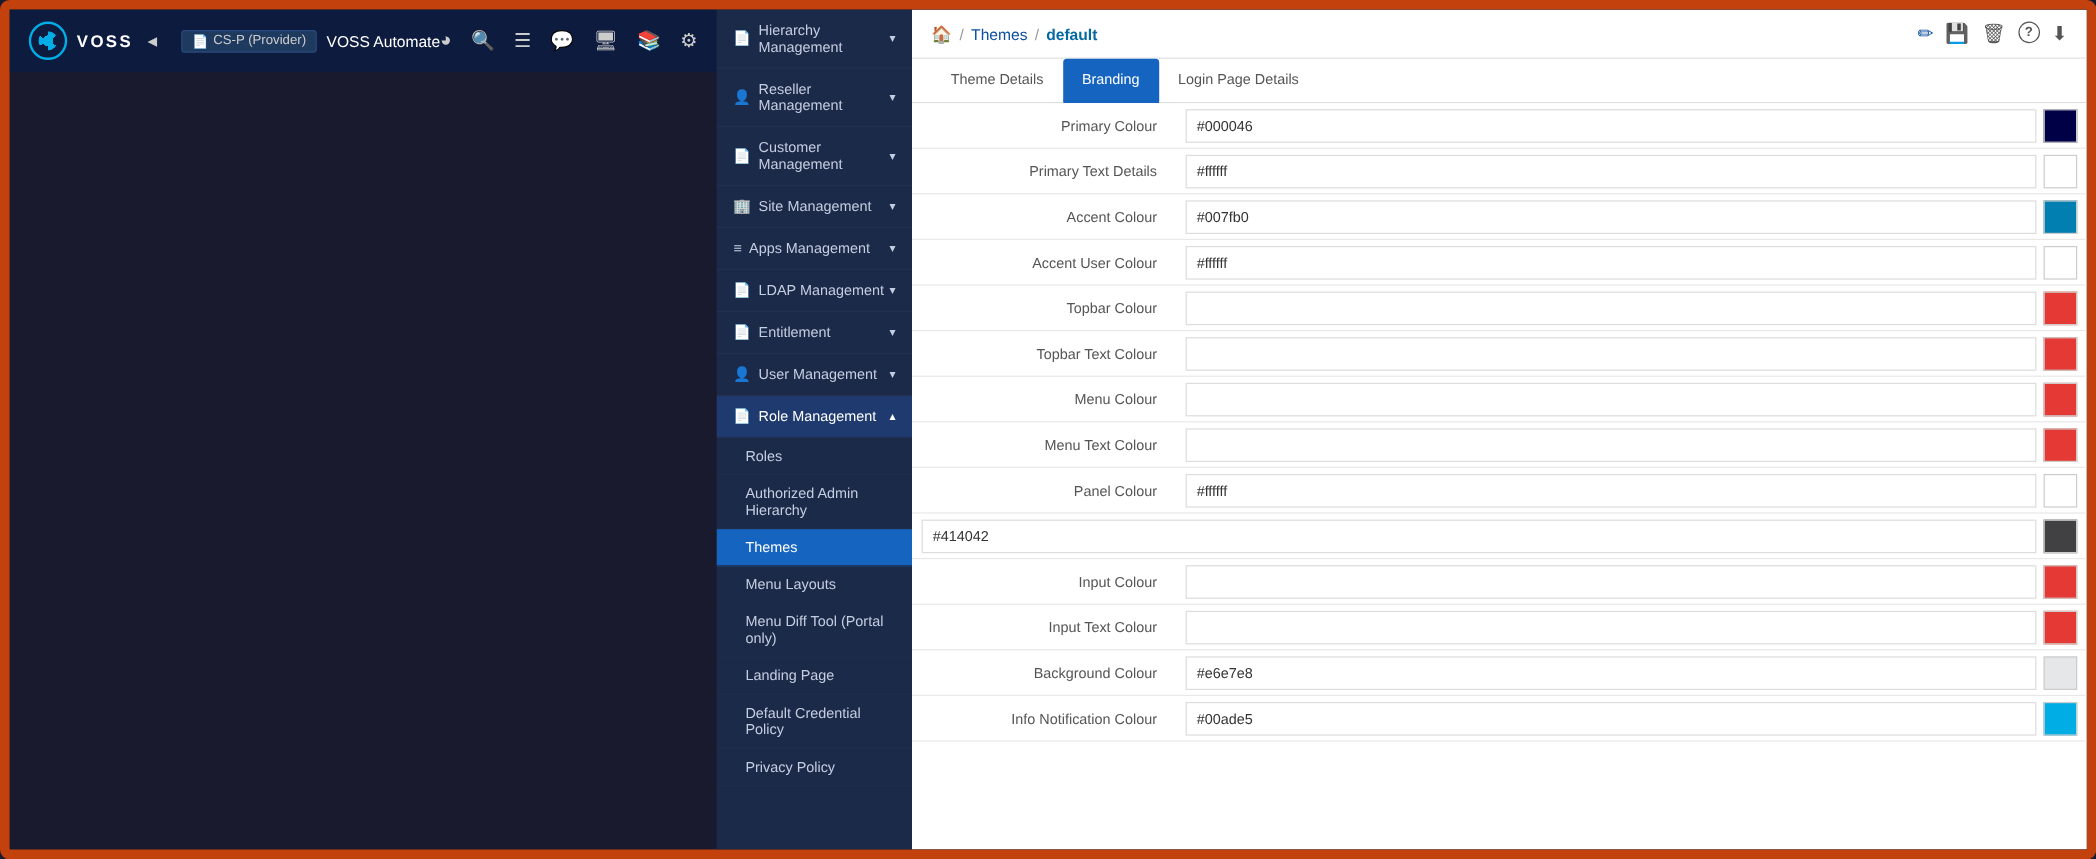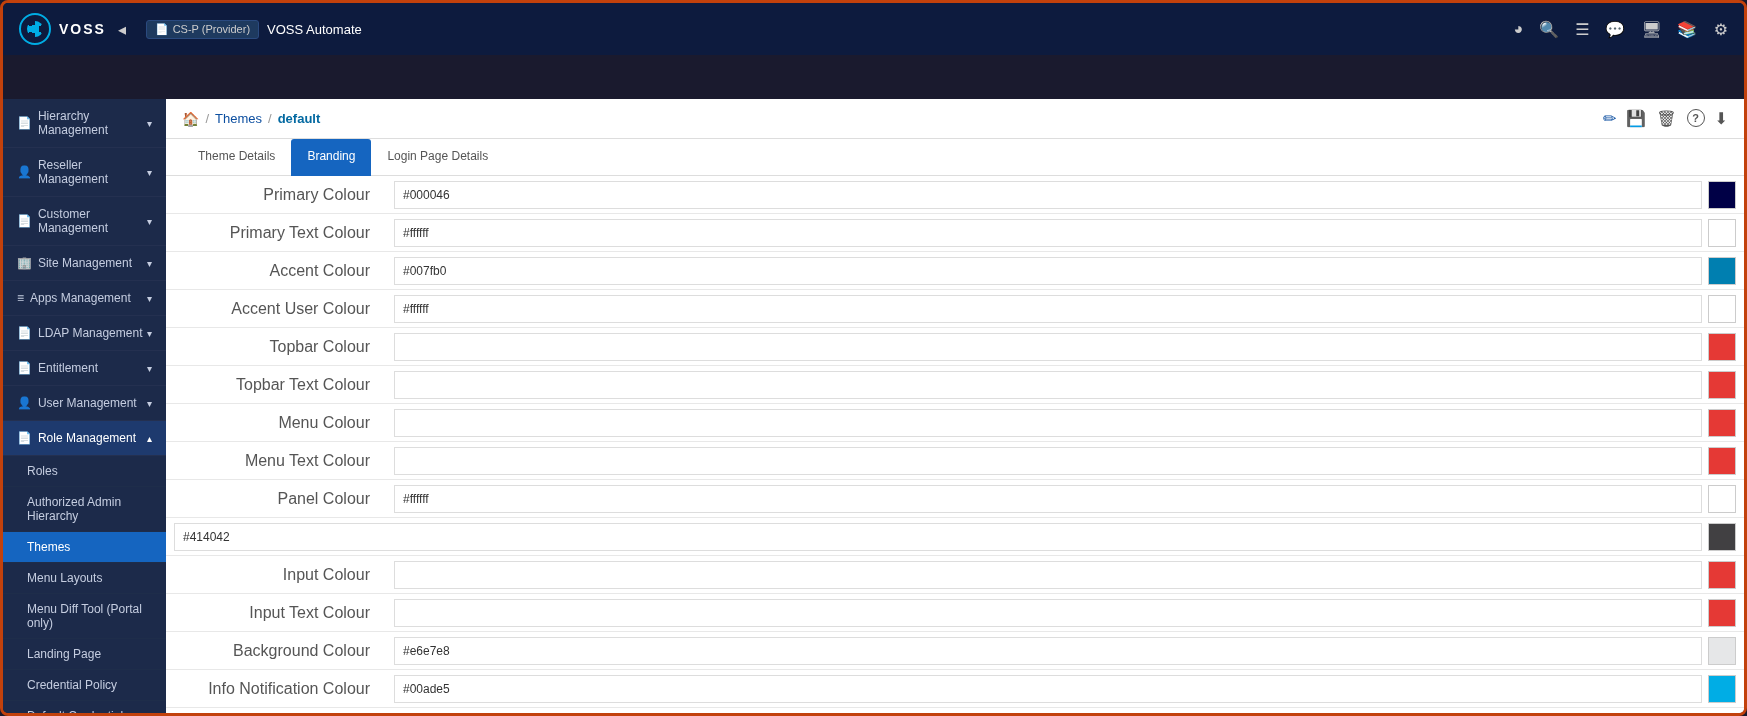--- a/index.html
+++ b/index.html
@@ -2,25 +2,24 @@
 <html><head>
   <meta charset="utf-8">
   <style>
     * { box-sizing: border-box; margin: 0; padding: 0; }
     body { font-family: Arial, sans-serif; font-size: 12px; background: #1a1a2e; overflow: hidden; }
 
     .app-wrapper {
       width: 1747px;
       height: 716px;
       display: flex;
-      flex-direction: column;
-      border: 3px solid #c2410c;
+      flex-direction: row;
+      border: 8px solid #c2410c;
       border-radius: 8px;
       overflow: hidden;
-      gap: 44px;
     }
 
     
     .topbar {
       background: #0d1b3e;
       height: 52px;
       display: flex;
       align-items: center;
       padding: 0 16px;
       flex-shrink: 0;
@@ -208,21 +207,21 @@
       align-items: center;
       border-bottom: 1px solid #e8e8e8;
       padding: 0;
       min-height: 38px;
     }
     .form-label {
       width: 220px;
       text-align: right;
       padding: 8px 16px;
       color: #555;
-      font-size: 16px;
+      font-size: 12px;
       flex-shrink: 0;
     }
     .form-input-wrapper {
       flex: 1;
       display: flex;
       align-items: center;
       padding: 4px 8px;
       gap: 6px;
     }
     .form-input {
@@ -354,23 +353,20 @@
       <div class="sidebar-sub-item">
         <span>Menu Layouts</span>
       </div>
       <div class="sidebar-sub-item">
         <span>Menu Diff Tool (Portal only)</span>
       </div>
       <div class="sidebar-sub-item">
         <span>Landing Page</span>
       </div>
       <div class="sidebar-sub-item">
-        <span>Credential Policy</span>
-      </div>
-      <div class="sidebar-sub-item">
         <span>Default Credential Policy</span>
       </div>
       <div class="sidebar-sub-item">
         <span>Privacy Policy</span>
       </div>
     </div>
 
     <div class="content">
 
       <div class="content-header">
@@ -400,21 +396,21 @@
 
         <div class="form-row">
           <div class="form-label">Primary Colour</div>
           <div class="form-input-wrapper">
             <input class="form-input" type="text" value="#000046" style="">
             <div class="color-swatch" style="background:#000046;"></div>
           </div>
         </div>
 
         <div class="form-row">
-          <div class="form-label">Primary Text Colour</div>
+          <div class="form-label">Primary Text Details</div>
           <div class="form-input-wrapper">
             <input class="form-input" type="text" value="#ffffff" style="">
             <div class="color-swatch" style="background:#ffffff;border:1px solid #ccc;"></div>
           </div>
         </div>
 
         <div class="form-row">
           <div class="form-label">Accent Colour</div>
           <div class="form-input-wrapper">
             <input class="form-input" type="text" value="#007fb0" style="">

